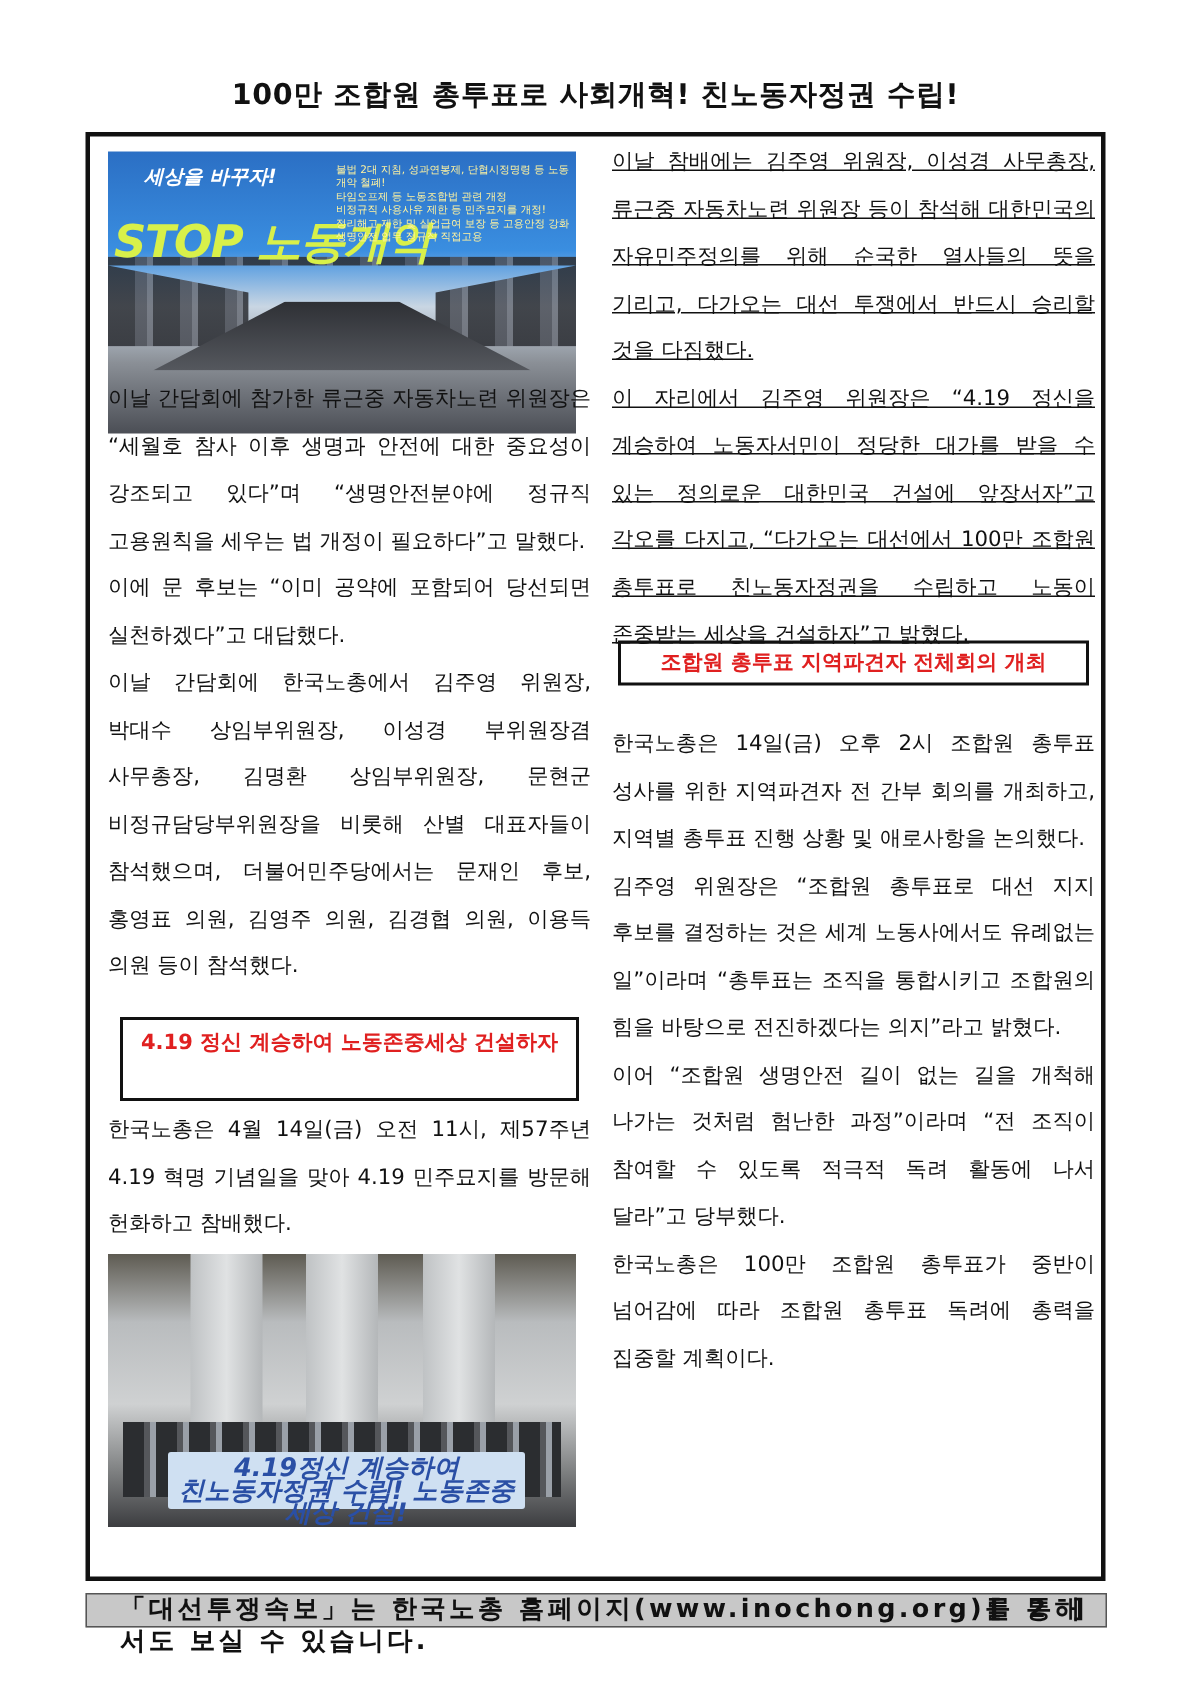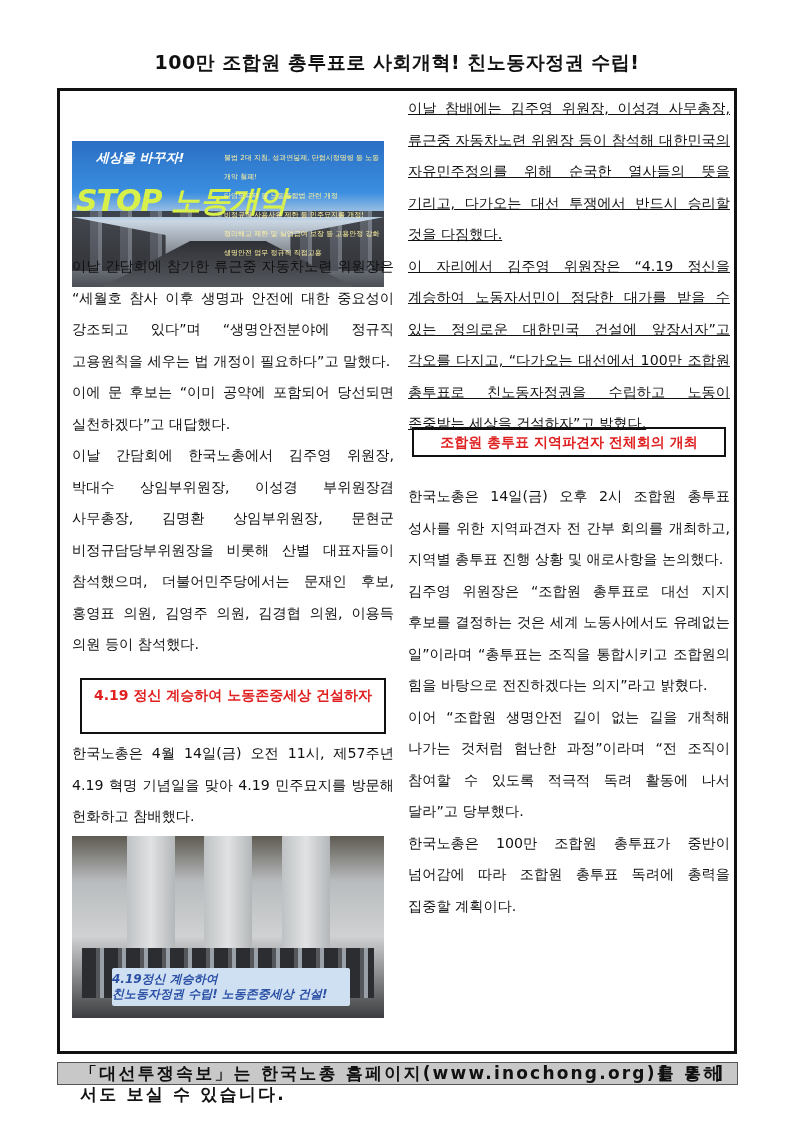--- a/index.html
+++ b/index.html
@@ -6,38 +6,38 @@
   body { width: 794px; height: 1123px; position: relative; overflow: hidden;
          font-family: "DejaVu Sans", sans-serif; color: #111; }
   .page-title { position: absolute; left: 0; top: 50px; width: 794px; text-align: center;
          font-size: 19px; font-weight: bold; letter-spacing: 0.5px; color: #111; }
   .frame { position: absolute; left: 57px; top: 88px; width: 680px; height: 966px;
          border: 3px solid #111; box-sizing: border-box; }
   .col { position: absolute; top: 0; }
   .col-left { left: 10px; width: 330px; }
   .col-right { left: 348px; width: 326px; }
   .photo { position: absolute; overflow: hidden; }
-  .photo-meeting { left: 12px; top: 10px; width: 312px; height: 146px;
-         background: linear-gradient(180deg, #2b6fc4 0%, #3a8ee0 35%, #c9d6e3 55%, #8a8f96 75%, #4b4e55 100%); margin-top: 40px; }
+  .photo-meeting { left: 12px; top: 10px; width: 312px; height: 188px;
+         background: linear-gradient(180deg, #2b6fc4 0%, #3a8ee0 35%, #c9d6e3 55%, #8a8f96 75%, #4b4e55 100%); }
   .photo-memorial { left: 12px; top: 745px; width: 312px; height: 182px;
          background: linear-gradient(180deg, #5e5b52 0%, #b9bcbe 25%, #cfd1d2 55%, #7d7f80 80%, #3c3d40 100%); }
   .pm-col { position: absolute; top: 0; width: 48px; height: 120px; background: linear-gradient(90deg,#bfc2c4,#e0e2e3,#b4b7b9); }
   .banner-ov { position: absolute; left: 24px; top: 8px; font-size: 13px; font-weight: bold; color: #ffffff; font-style: italic; }
   .banner-big { position: absolute; left: 4px; top: 40px; font-size: 30px; font-weight: bold; color: #d8f04a; font-style: italic; letter-spacing: -1px; }
-  .banner-lines { position: absolute; left: 152px; top: 8px; width: 160px; font-size: 7px; line-height: 19px; color: #fff3a0; }
+  .banner-lines { position: absolute; left: 152px; top: 8px; width: 160px; font-size: 7px; line-height: 9px; color: #fff3a0; }
   .table-shape { position: absolute; left: 30px; top: 100px; width: 252px; height: 46px;
          background: linear-gradient(180deg,#2e3035,#55585e); clip-path: polygon(35% 0,65% 0,100% 100%,0 100%); }
   .people-row { position: absolute; left: 0; top: 70px; width: 312px; height: 60px;
          background: repeating-linear-gradient(90deg, #2a2c31 0 18px, #4a4d55 18px 26px, #6a6e77 26px 30px); opacity: 0.85;
          clip-path: polygon(0 10%,30% 40%,30% 100%,0 100%,0 0, 100% 0,100% 100%,70% 100%,70% 40%,100% 10%); }
   .mem-people { position: absolute; left: 10px; top: 112px; width: 292px; height: 50px;
          background: repeating-linear-gradient(90deg, #2b2d30 0 14px, #55575b 14px 18px, #9aa0a8 18px 22px); }
   .mem-banner { position: absolute; left: 40px; top: 132px; width: 238px; height: 38px;
-         background: #cfe0f2; border-radius: 2px; color: #2a4fa5;
-         font-weight: bold; font-style: italic; font-size: 12px; line-height: 15px; padding-top: 4px; box-sizing: border-box; }
+         background: #cfe0f2; border-radius: 2px; text-align: center; color: #2a4fa5;
+         font-weight: bold; font-style: italic; font-size: 17px; line-height: 15px; padding-top: 4px; box-sizing: border-box; }
   .p { font-size: 14.2px; line-height: 31.5px; text-align: justify; word-break: keep-all; margin: 0; }
   .txt { position: absolute; }
   .headline-box { position: absolute; border: 2.5px solid #111; text-align: center;
          color: #e02020; font-weight: bold; font-size: 14px; line-height: 22px; box-sizing: border-box; }
   .footer { position: absolute; left: 57px; top: 1062px; width: 681px; height: 23px;
          background: #c8c8c8; border: 1px solid #555; box-sizing: border-box;
          font-size: 17px; line-height: 21px; letter-spacing: 2.2px; padding-left: 22px; color: #111; font-weight: bold; }
   .footer .pg { position: absolute; right: 8px; top: 0; letter-spacing: 6px; }
 </style>
 </head>

